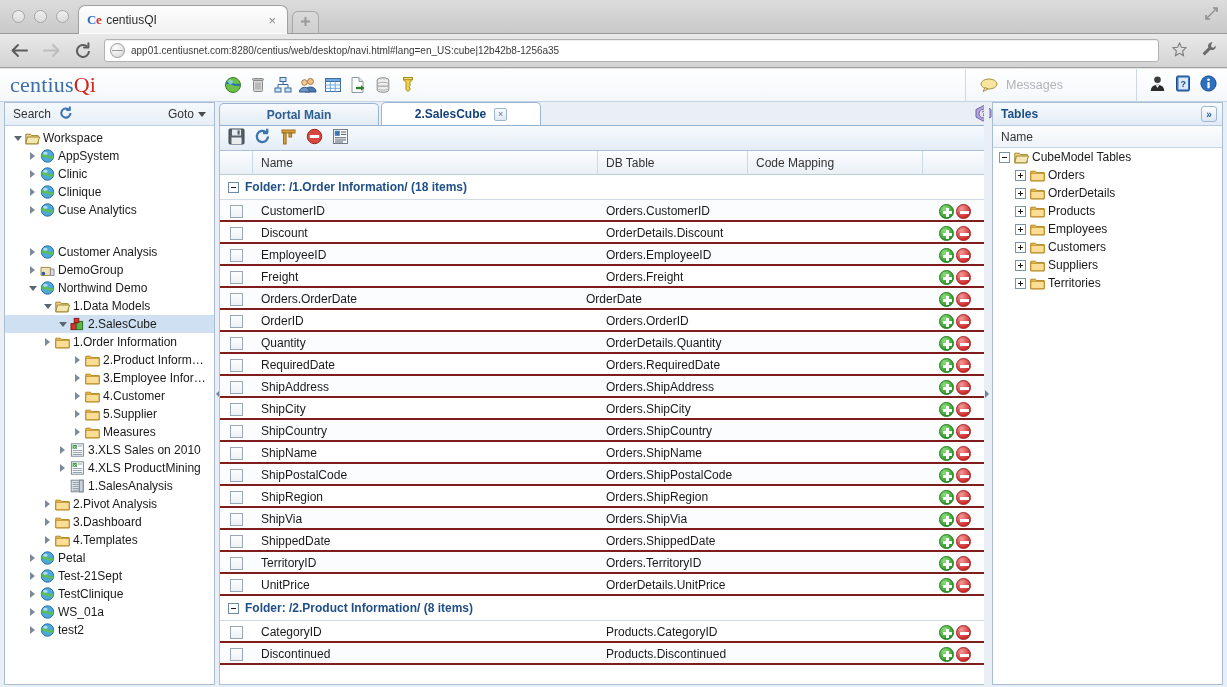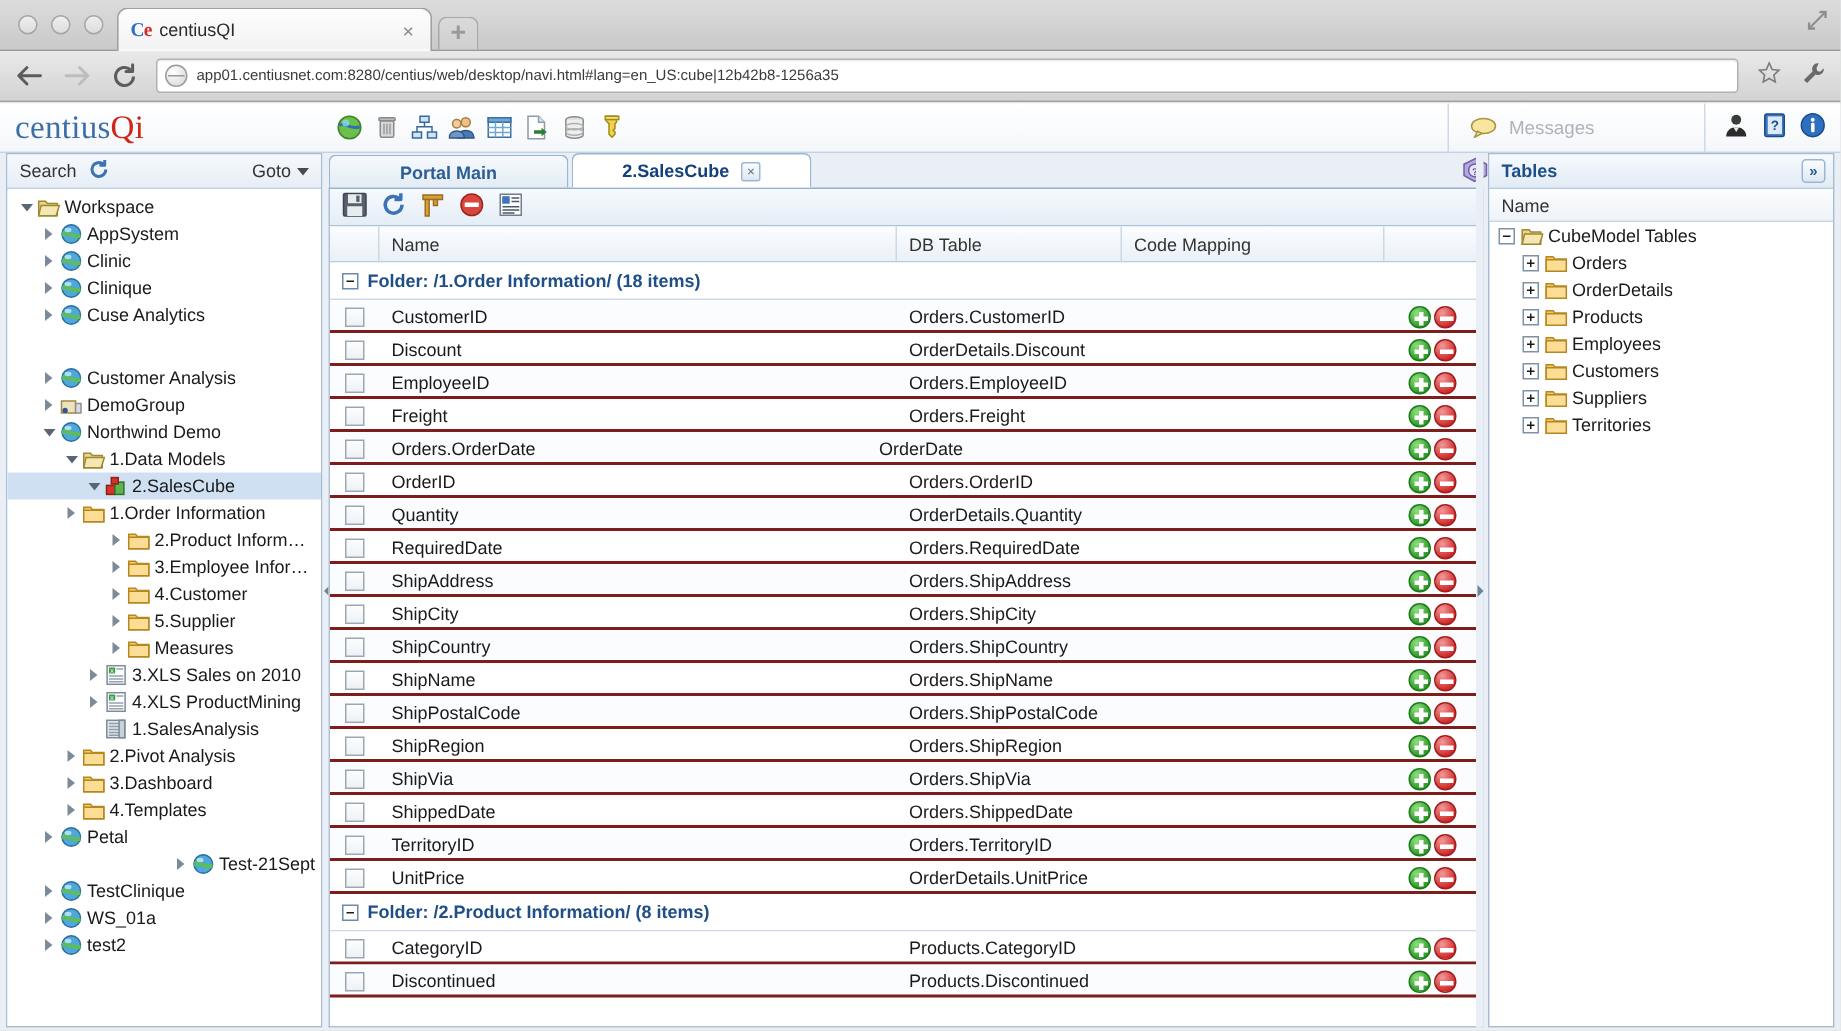--- a/index.html
+++ b/index.html
@@ -848,21 +848,21 @@
               </span>
               <span class="tico">
                 <svg width="15" height="14" viewBox="0 0 15 14">
                   <circle cx="7.5" cy="7" r="6.2" fill="#4fa8dc" stroke="#2a6f9e"></circle>
                   <path d="M1.4 5.6 C5 3.4 9 9 13.6 6.6 L13.6 9.5 C9 11.5 5 6.5 1.4 8.6 Z" fill="#5bbd5b"></path>
                   <ellipse cx="5.4" cy="4.3" rx="2.3" ry="1.5" fill="#bfe6fa" opacity=".85"></ellipse>
                 </svg>
               </span>
               <span class="tlabel">Petal</span>
             </div>
-            <div class="tnode" style="padding-left: 21px; justify-content: flex-end;">
+            <div class="tnode" style="padding-left: 21px;">
               <span class="twisty">
                 <span class="tri-r"></span>
               </span>
               <span class="tico">
                 <svg width="15" height="14" viewBox="0 0 15 14">
                   <circle cx="7.5" cy="7" r="6.2" fill="#4fa8dc" stroke="#2a6f9e"></circle>
                   <path d="M1.4 5.6 C5 3.4 9 9 13.6 6.6 L13.6 9.5 C9 11.5 5 6.5 1.4 8.6 Z" fill="#5bbd5b"></path>
                   <ellipse cx="5.4" cy="4.3" rx="2.3" ry="1.5" fill="#bfe6fa" opacity=".85"></ellipse>
                 </svg>
               </span>

